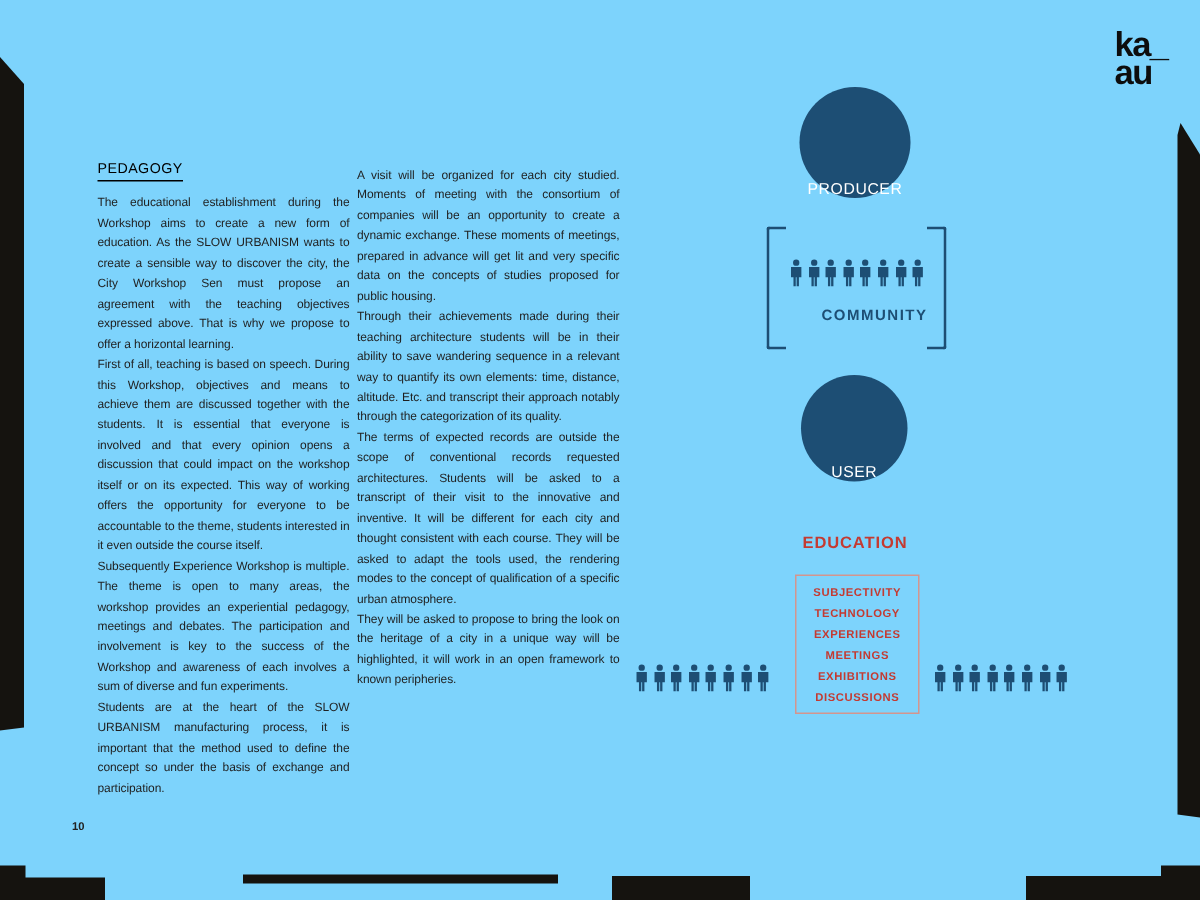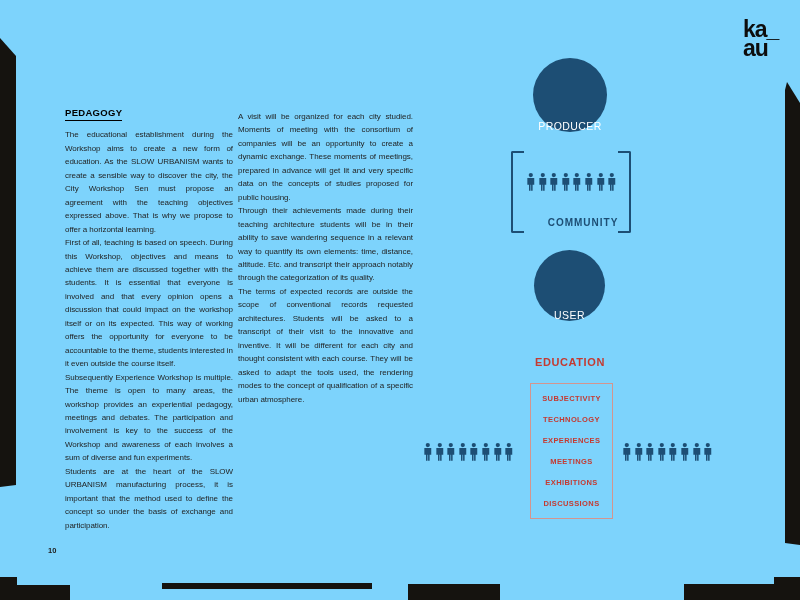--- a/index.html
+++ b/index.html
@@ -9,21 +9,21 @@
 
   
   .edges{position:absolute;inset:0;width:800px;height:600px;pointer-events:none;}
 
   
   .col{position:absolute;text-align:justify;font-size:8px;line-height:13.45px;
        color:#1f1f1f;letter-spacing:-0.05px;}
   .col p{margin:0;}
   .col-left{left:65px;top:106px;width:168px;}
   .col-mid{left:238px;top:110px;width:175px;}
-  .heading{font-size:9.5px;font-weight:bold;color:#000;letter-spacing:0.3px;
+  .heading{font-size:9.5px;font-weight:normal;color:#000;letter-spacing:0.3px;
            margin:0 0 7px 0;}
   .heading span{display:inline-block;border-bottom:1.2px solid #000;padding-bottom:1px;}
   .pagenum{position:absolute;left:48px;top:546px;font-size:7.5px;font-weight:bold;color:#222;}
 
   
   .logo{position:absolute;left:743px;top:20px;font-weight:bold;font-size:23px;
         line-height:18.5px;letter-spacing:-1px;color:#0d0d0d;}
 
   
   .circle{position:absolute;border-radius:50%;background:#1d4e74;display:flex;
@@ -38,25 +38,25 @@
   .bracket-right{left:618px;border-right:2px solid #1d4e74;border-top:2px solid #1d4e74;
                  border-bottom:2px solid #1d4e74;border-radius:0 2px 2px 0;}
 
   .people-row{position:absolute;display:flex;gap:2px;align-items:flex-end;}
   .row-community{left:526px;top:167px;}
   .row-left{left:423px;top:436px;}
   .row-right{left:622px;top:436px;}
   .person{width:9.6px;height:30px;fill:#1d4e74;display:block;}
   .row-left .person,.row-right .person{height:32px;}
 
-  .community-label{position:absolute;left:511px;top:217px;width:144px;text-align:center;
+  .community-label{position:absolute;left:511px;top:205px;width:144px;text-align:center;
       color:#1d4e74;font-size:10px;font-weight:600;letter-spacing:1px;}
   .education-label{position:absolute;left:515px;top:356px;width:110px;text-align:center;
       color:#c43a31;font-size:11px;font-weight:bold;letter-spacing:0.6px;}
-  .education-box{position:absolute;left:530px;top:383px;width:83px;height:136px;
+  .education-box{position:absolute;left:530px;top:383px;width:83px;height:93px;
       border:1px solid #d4958e;display:flex;flex-direction:column;
       justify-content:space-around;align-items:center;padding:4px 16px;box-sizing:border-box;}
   .education-item{color:#c43a31;font-size:7.5px;font-weight:600;letter-spacing:0.4px;}
 </style>
 </head>
 <body>
 
 <div class="stage">
 
   <svg class="edges" viewBox="0 0 800 600" aria-hidden="true">
@@ -84,20 +84,21 @@
     <p>The educational establishment during the Workshop aims to create a new form of education. As the SLOW URBANISM wants to create a sensible way to discover the city, the City Workshop Sen must propose an agreement with the teaching objectives expressed above. That is why we propose to offer a horizontal learning.</p>
     <p>First of all, teaching is based on speech. During this Workshop, objectives and means to achieve them are discussed together with the students. It is essential that everyone is involved and that every opinion opens a discussion that could impact on the workshop itself or on its expected. This way of working offers the opportunity for everyone to be accountable to the theme, students interested in it even outside the course itself.</p>
     <p>Subsequently Experience Workshop is multiple. The theme is open to many areas, the workshop provides an experiential pedagogy, meetings and debates. The participation and involvement is key to the success of the Workshop and awareness of each involves a sum of diverse and fun experiments.</p>
     <p>Students are at the heart of the SLOW URBANISM manufacturing process, it is important that the method used to define the concept so under the basis of exchange and participation.</p>
   </div>
 
   <div class="col col-mid">
     <p>A visit will be organized for each city studied. Moments of meeting with the consortium of companies will be an opportunity to create a dynamic exchange. These moments of meetings, prepared in advance will get lit and very specific data on the concepts of studies proposed for public housing.</p>
     <p>Through their achievements made during their teaching architecture students will be in their ability to save wandering sequence in a relevant way to quantify its own elements: time, distance, altitude. Etc. and transcript their approach notably through the categorization of its quality.</p>
     <p>The terms of expected records are outside the scope of conventional records requested architectures. Students will be asked to a transcript of their visit to the innovative and inventive. It will be different for each city and thought consistent with each course. They will be asked to adapt the tools used, the rendering modes to the concept of qualification of a specific urban atmosphere.</p>
+    <p>They will be asked to propose to bring the look on the heritage of a city in a unique way will be highlighted, it will work in an open framework to known peripheries.</p>
   </div>
 
   <div class="pagenum">10</div>
 
   <div class="circle circle-producer">
     <span>PRODUCER</span>
   </div>
 
   <div class="bracket bracket-left"></div>
   <div class="bracket bracket-right"></div>

